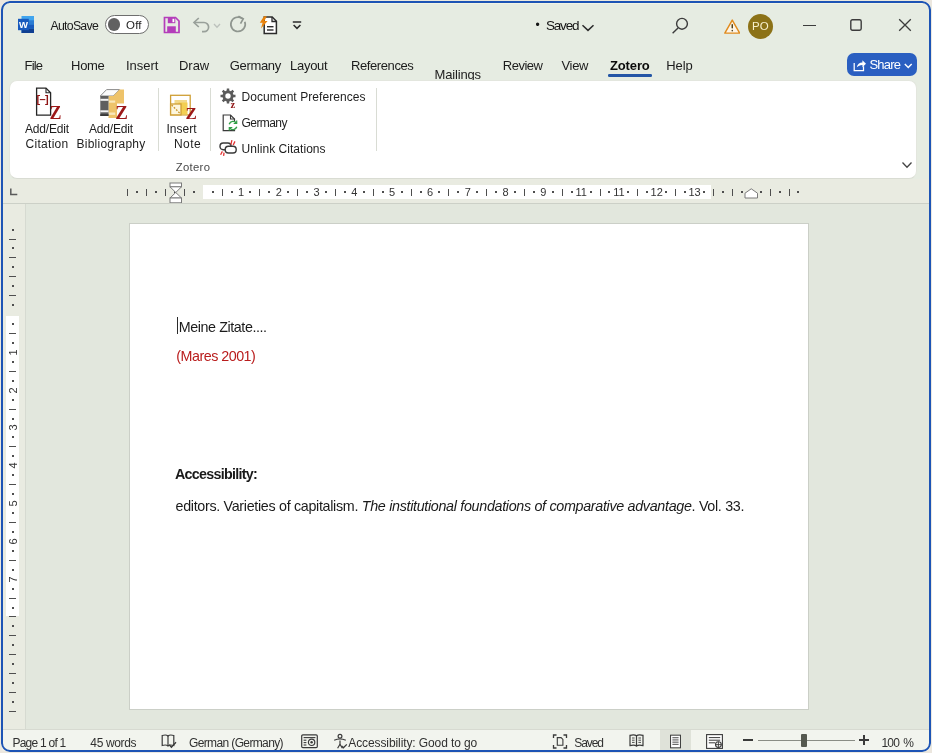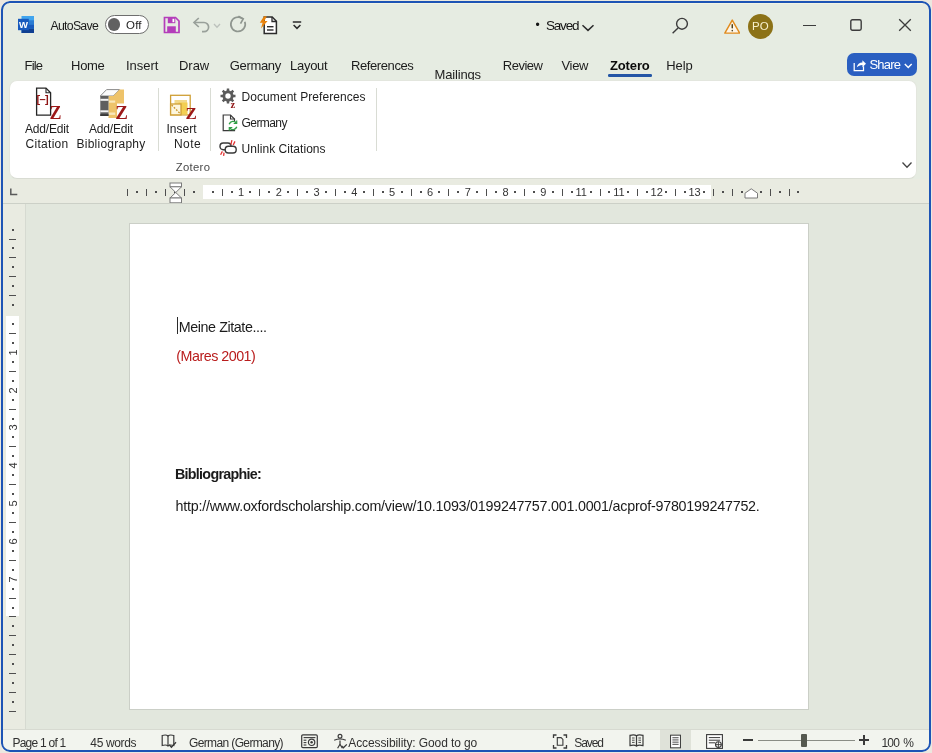--- a/index.html
+++ b/index.html
@@ -333,23 +333,23 @@
       <div style="position: absolute; top: 682.101px; left: 11.5px; width: 2px; height: 2px; background: rgb(78, 78, 78);"></div>
       <div style="position: absolute; top: 692.05px; left: 9px; width: 7px; height: 1px; background: rgb(78, 78, 78);"></div>
       <div style="position: absolute; top: 700.999px; left: 11.5px; width: 2px; height: 2px; background: rgb(78, 78, 78);"></div>
       <div style="position: absolute; top: 710.947px; left: 9px; width: 7px; height: 1px; background: rgb(78, 78, 78);"></div>
     </div>
   <div class="abs" style="left:129px;top:223px;width:679.5px;height:487px;background:#fff;border:1px solid #cbcfc7;"></div>
 
   <div class="abs" style="left:177px;top:316.8px;width:1.1px;height:17px;background:#2b2b2b;"></div>
   <span class="t" style="left:178.7px;top:319px;font-size:14.3px;letter-spacing:-0.41px;color:#1a1a1a;">Meine Zitate....</span>
   <span class="t" style="left:176.3px;top:348px;font-size:14.3px;letter-spacing:-0.5px;color:#b91c1c;">(Mares 2001)</span>
-  <span class="t" style="left:175px;top:466.3px;font-size:14.3px;font-weight:bold;letter-spacing:-0.72px;color:#1a1a1a;">Bibliographie:</span>
+  <span class="t" style="left:175px;top:466.3px;font-size:14.3px;font-weight:bold;letter-spacing:-0.72px;color:#1a1a1a;">Accessibility:</span>
   <div class="abs" style="left:175.5px;top:498.4px;font-size:14.3px;color:#1a1a1a;transform:translateZ(0);">
-    <div style="height:18px;letter-spacing:-0.23px;white-space:pre;">http://www.oxfordscholarship.com/view/10.1093/0199247757.001.0001/acprof-9780199247752.</div>
+    <div style="height:18px;letter-spacing:-0.31px;white-space:pre;">editors. Varieties of capitalism. <i>The institutional foundations of comparative advantage</i>. Vol. 33.</div>
   </div>
 
   <div class="statusbar"></div>
   <span class="sb" style="left:12.4px;top:736.2px;letter-spacing:-0.75px;">Page 1 of 1</span>
   <span class="sb" style="left:90.3px;top:736.2px;letter-spacing:-0.34px;">45 words</span>
   <svg class="abs" style="left:160.5px;top:733.5px" width="16" height="15" viewBox="0 0 16 15">
     <path d="M7 2 C5.8 0.9 3.6 0.8 1.2 1.5 V11.5 C3.6 10.8 5.8 10.9 7 12 C8.2 10.9 10.4 10.8 12.8 11.5 V1.5 C10.4 0.8 8.2 0.9 7 2 z" fill="none" stroke="#3a3a3a" stroke-width="1.2"></path>
     <line x1="7" y1="2" x2="7" y2="12" stroke="#3a3a3a" stroke-width="1.2"></line>
     <path d="M8.2 10.8 l2.2 2.4 l4.6 -5" fill="none" stroke="#3a3a3a" stroke-width="1.3"></path>
   </svg>

